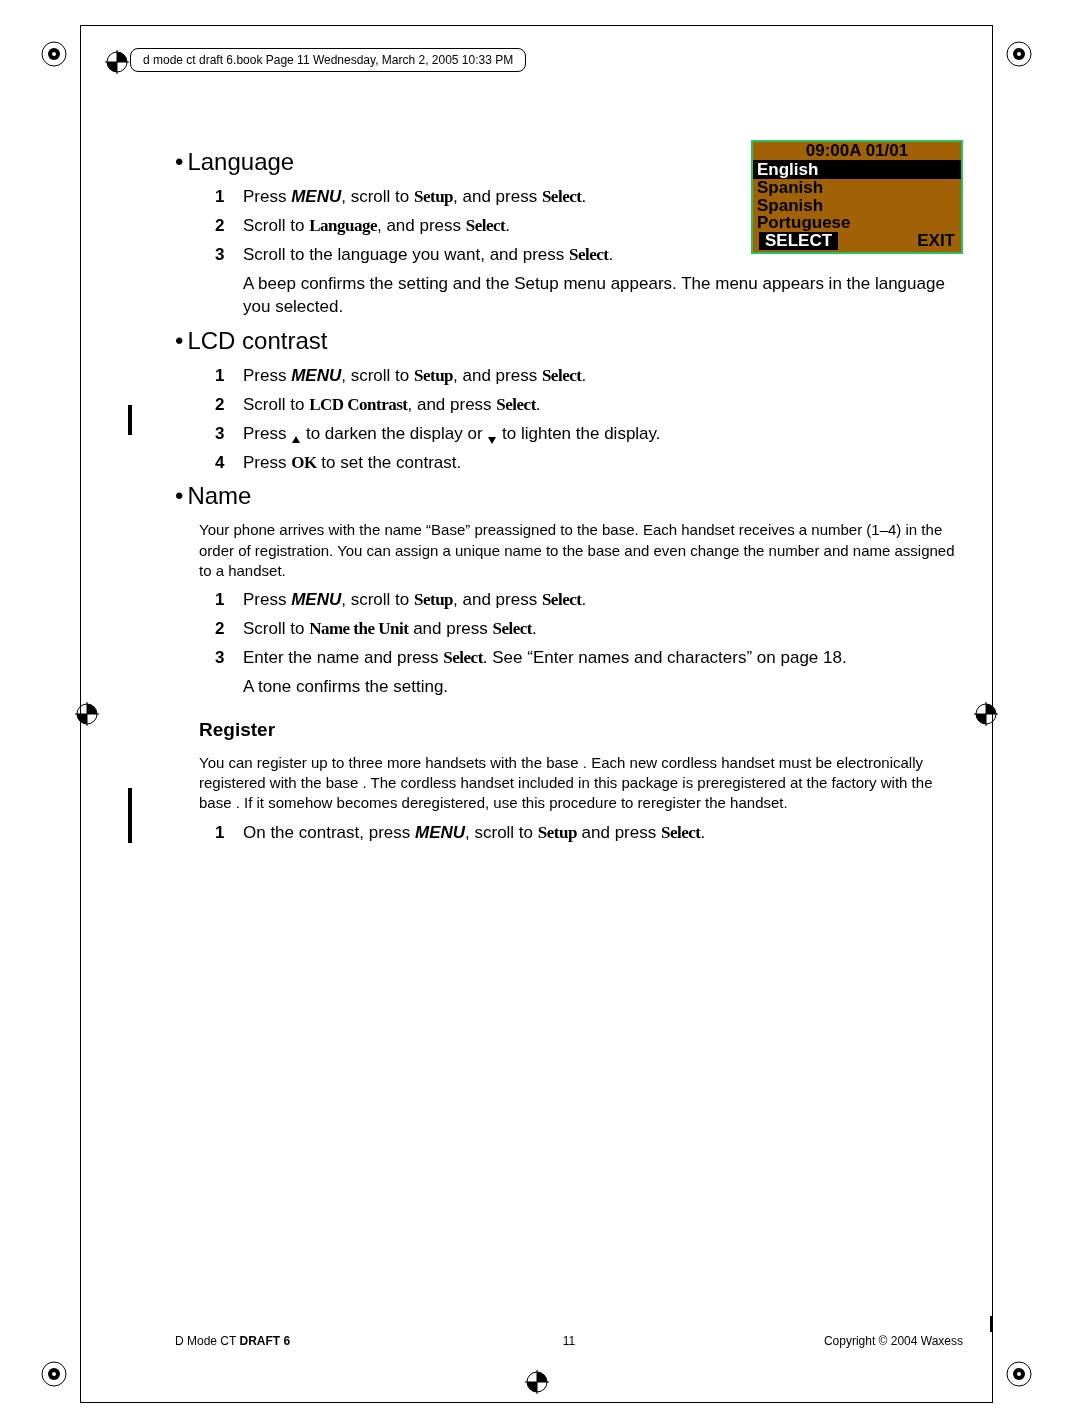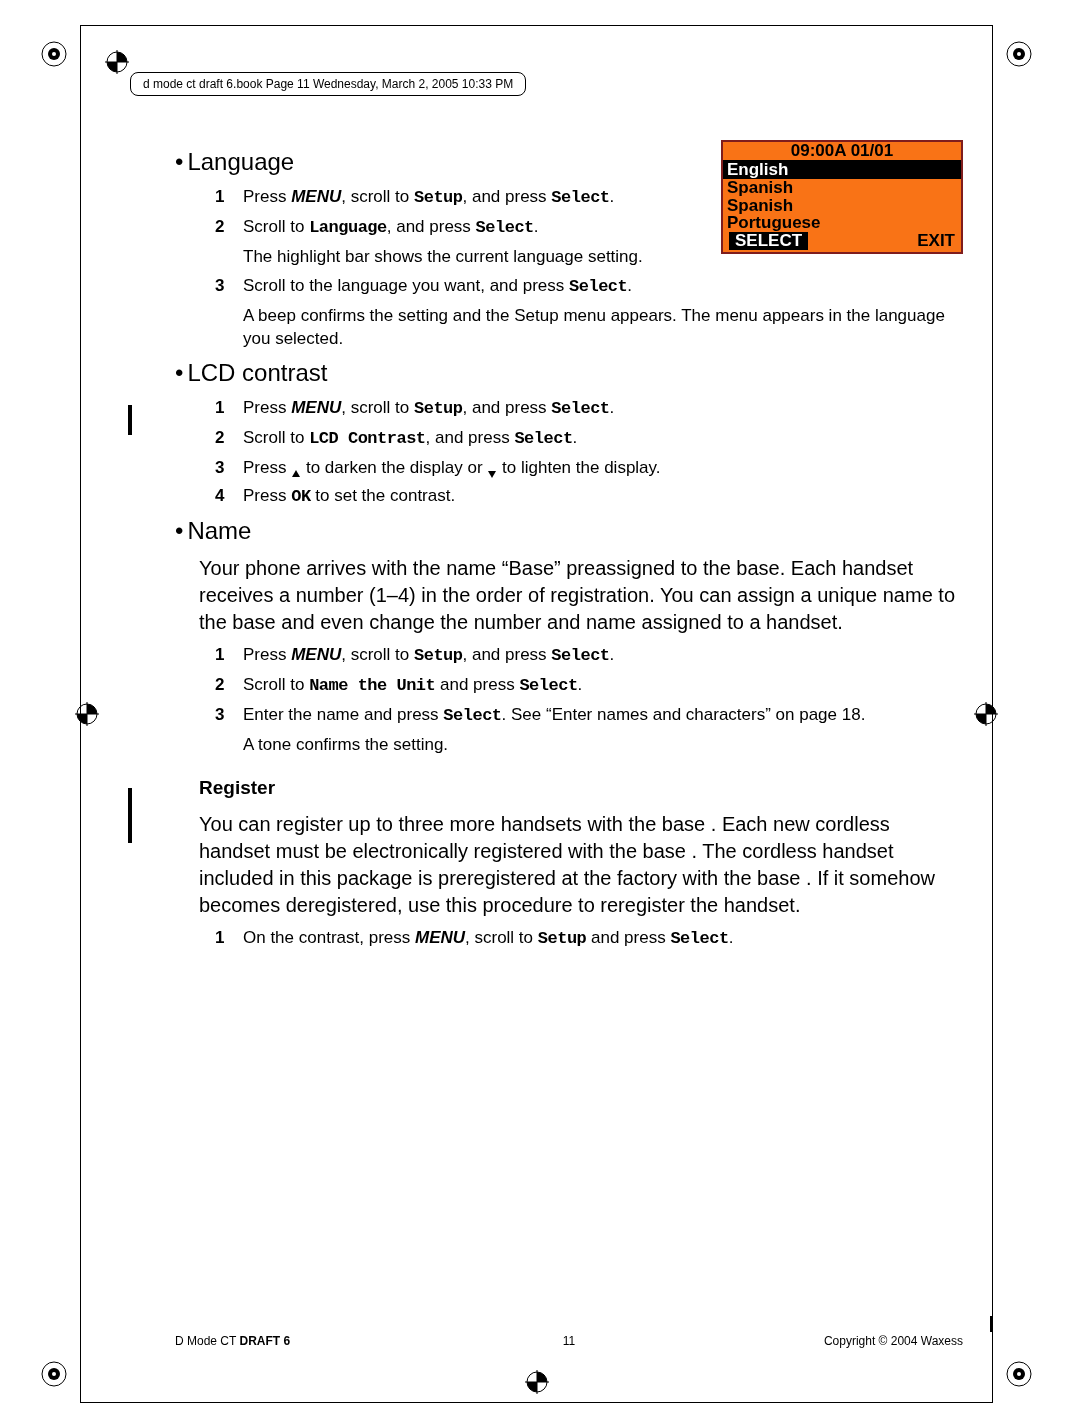--- a/index.html
+++ b/index.html
@@ -49,21 +49,20 @@
   .header-box {
     position: absolute;
     top: 48px;
     left: 130px;
     border: 1px solid #000;
     border-radius: 8px;
     padding: 4px 12px 4px 12px;
     font-size: 12px;
     background: #fff;
     z-index: 10;
-    margin-top: 24px;
   }
   
   
   .content {
     position: absolute;
     top: 140px;
     left: 175px;
     right: 110px;
     bottom: 100px;
   }
@@ -104,52 +103,52 @@
   .list-text { flex: 1; }
   .sub-text {
     margin-left: 68px;
     font-size: 17px;
     line-height: 1.35;
     margin-bottom: 6px;
   }
   
   .para {
     margin-left: 24px;
-    font-size: 20px;
+    font-size: 15px;
     line-height: 1.35;
     margin-bottom: 8px;
   }
   
   .menu-font {
     font-family: Arial, sans-serif;
     font-style: italic;
     font-weight: bold;
     text-align: right;
   }
   .setup-font {
-    font-family: Liberation Mono, monospace;
+    font-family: Liberation Serif, serif;
     font-weight: bold;
     letter-spacing: -0.5px;
   }
   
   .arrow-icon {
     display: inline-block;
     width: 10px;
     height: 10px;
     vertical-align: middle;
   }
   
   
   .lcd-screen {
     position: absolute;
     top: 0;
     right: 0;
-    width: 242px;
-    border: 2px solid #7f1d1d;
-    background: #f97316;
+    width: 212px;
+    border: 2px solid #22c55e;
+    background: #a16207;
     font-family: "Arial Narrow", Arial, sans-serif;
     font-weight: bold;
     font-size: 17px;
     line-height: 1.05;
   }
   .lcd-time {
     text-align: center;
     border-bottom: 1px solid #000;
     padding: 0 4px;
   }
@@ -301,21 +300,20 @@
         <span>Press </span><span class="menu-font">MENU</span><span>, scroll to </span><span class="setup-font">Setup</span><span>, and press </span><span class="setup-font">Select</span><span>.</span>
       </span>
     </div>
     <div class="list-item">
       <span class="list-num">2</span>
       <span class="list-text first-section-text">
         <span>Scroll to </span><span class="setup-font">Language</span><span>, and press </span><span class="setup-font">Select</span><span>.</span>
       </span>
     </div>
   </div>
-  <div class="sub-text">The highlight bar shows the current language setting.</div>
   <div class="list">
     <div class="list-item">
       <span class="list-num">3</span>
       <span class="list-text">
         <span>Scroll to the language you want, and press </span><span class="setup-font">Select</span><span>.</span>
       </span>
     </div>
   </div>
   <div class="sub-text">A beep confirms the setting and the Setup menu appears. The menu appears in the language you selected.</div>
 

